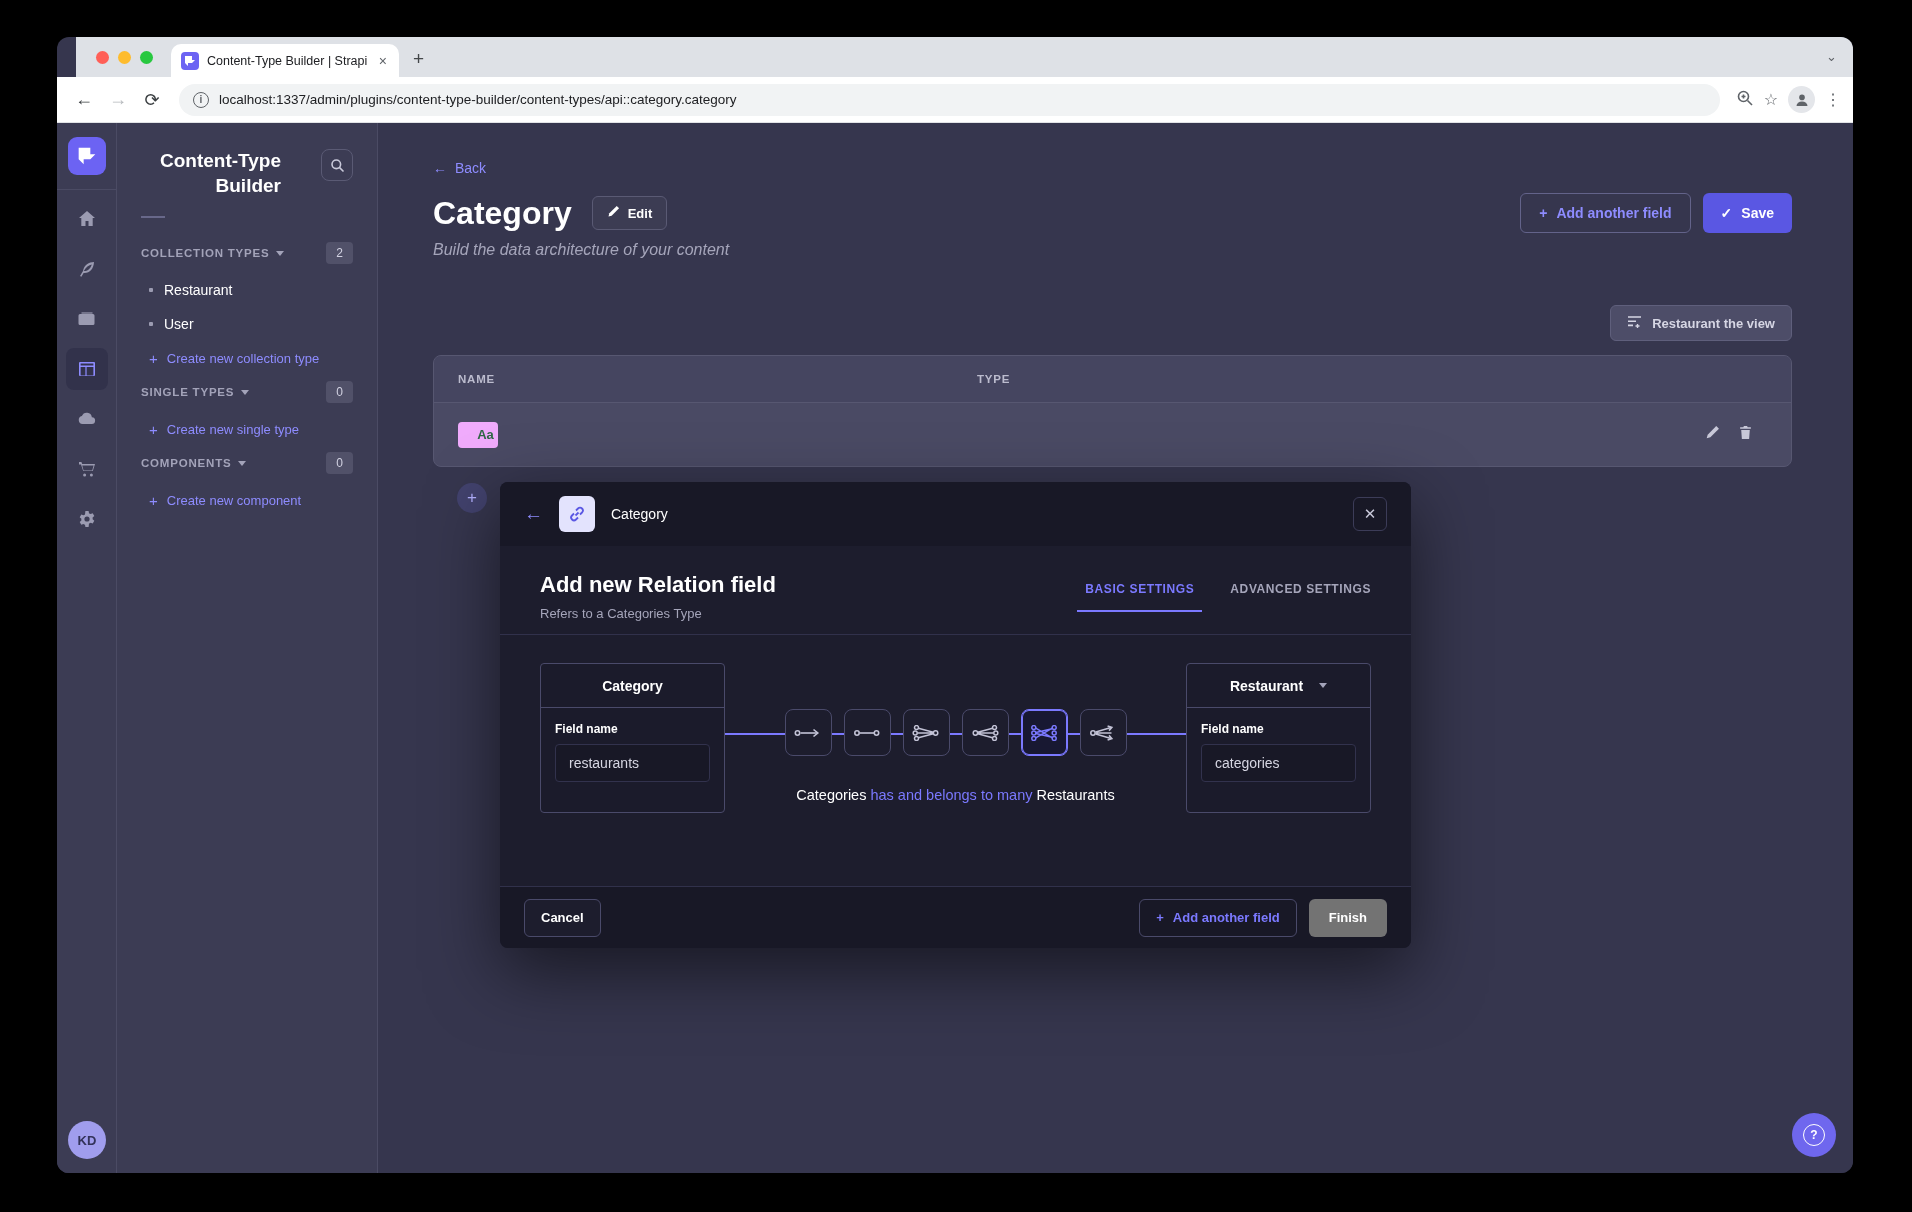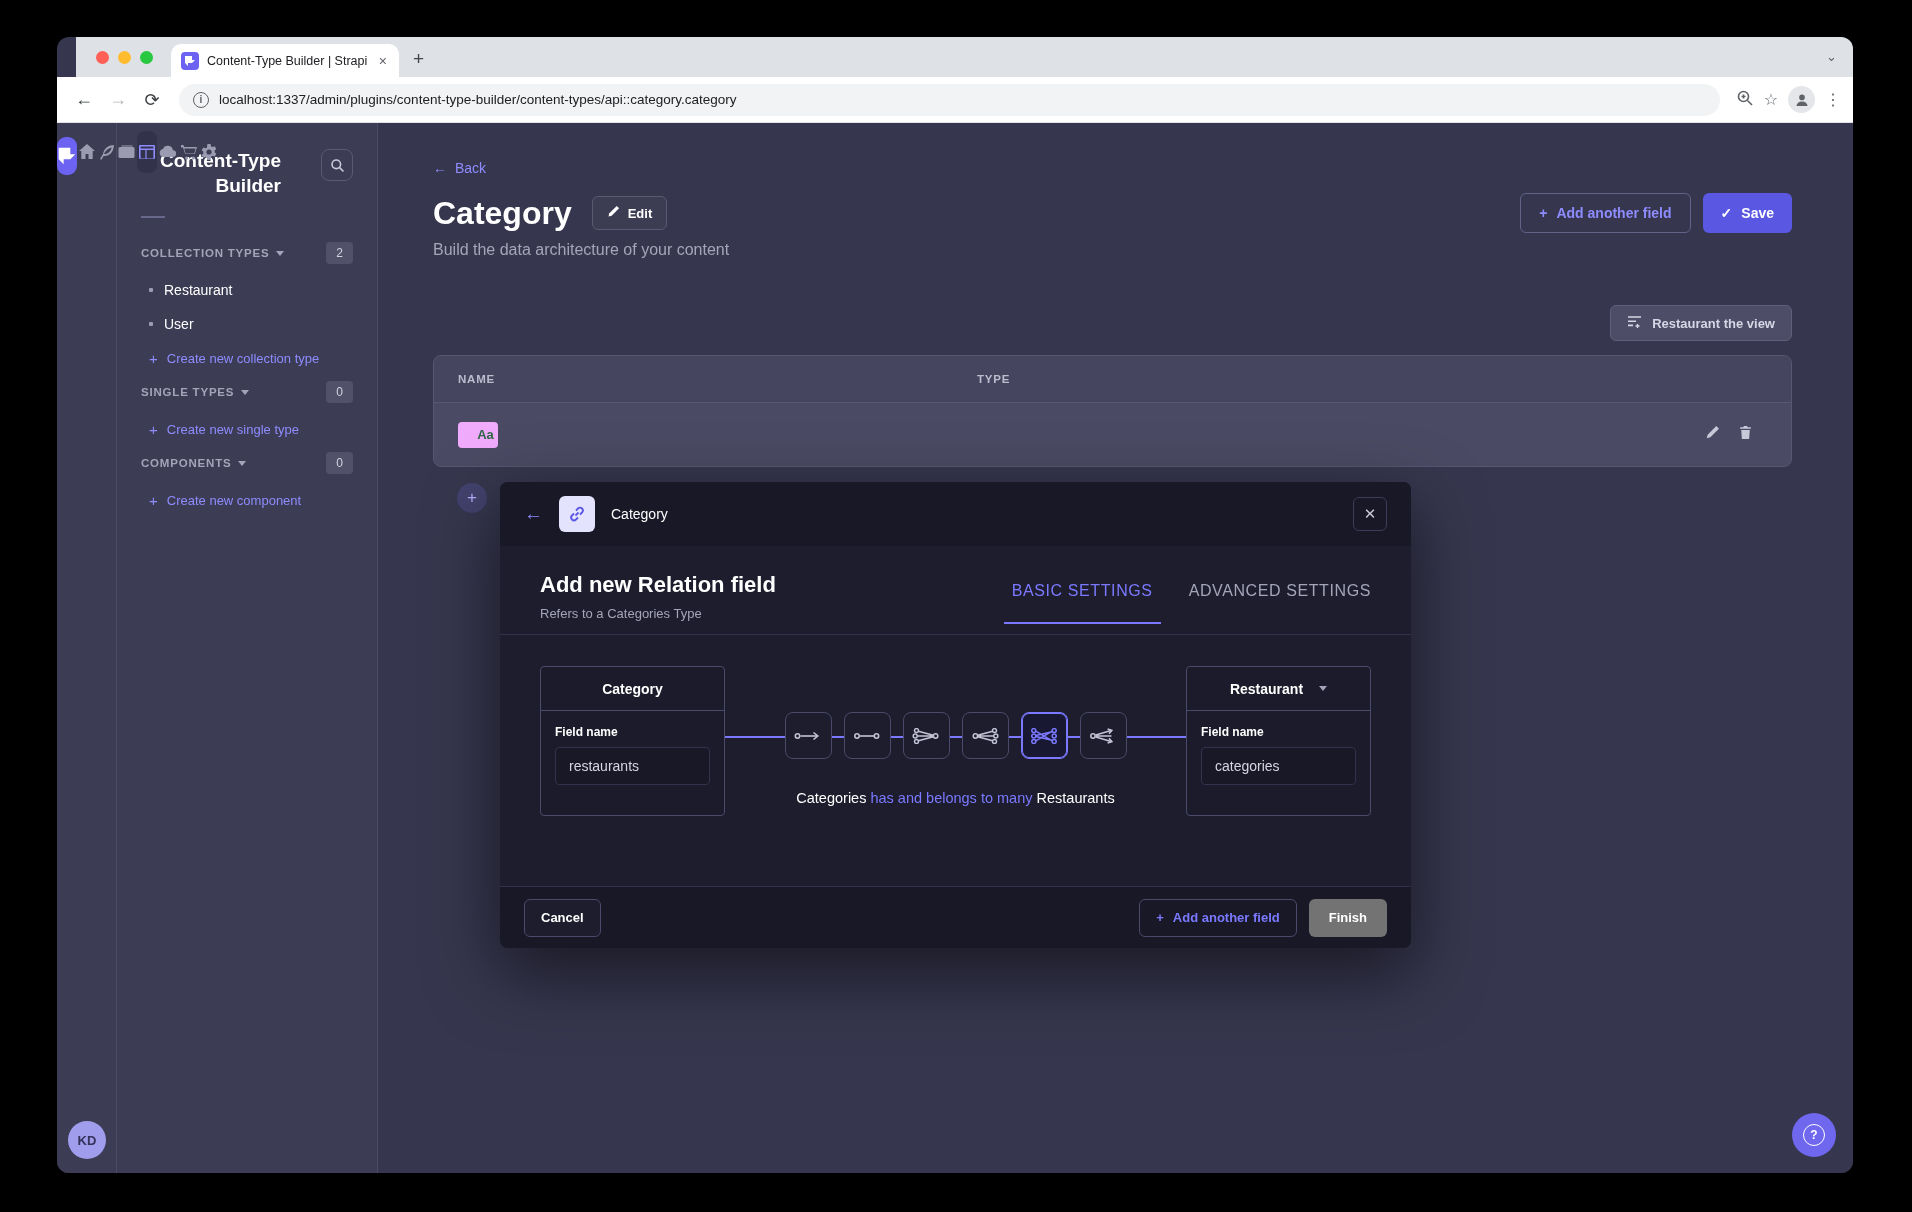--- a/index.html
+++ b/index.html
@@ -34,21 +34,21 @@
   .url { font-size:13.5px; color:#202124; white-space:nowrap; }
   .tb-right { display:flex; align-items:center; gap:10px; margin-left:4px; }
   .tb-right .ic { color:#5f6368; font-size:16px; }
   .avatar-chrome { width:27px; height:27px; border-radius:50%; background:#e4e6ea; display:flex;
                    align-items:center; justify-content:center; }
 
   
   .app { display:flex; height:1050px; background:#36364e; position:relative; }
 
   .rail { width:60px; background:#3c3c54; border-right:1px solid #4b4b64; display:flex;
-          flex-direction:row; align-items:flex-start; position:relative; flex:none; }
+          flex-direction:column; align-items:center; position:relative; flex:none; }
   .logo { width:38px; height:38px; border-radius:9px; background:#6c63f3; margin-top:14px;
           display:flex; align-items:center; justify-content:center; }
   .rail-divider { width:60px; height:1px; background:#4b4b64; margin-top:14px; }
   .rail-ic { width:42px; height:42px; margin-top:8px; border-radius:8px; display:flex;
              align-items:center; justify-content:center; color:#9b9bb1; }
   .rail-ic.active { background:#32324b; color:#8e8cff; }
   .rail-avatar { position:absolute; bottom:14px; left:11px; width:38px; height:38px; border-radius:50%;
                  background:#a09ded; color:#33335a; font-weight:bold; font-size:13px; display:flex;
                  align-items:center; justify-content:center; }
 
@@ -74,21 +74,21 @@
   .title-row { display:flex; align-items:center; margin-top:16px; }
   .page-title { font-size:32px; font-weight:bold; color:#fff; }
   .edit-btn { margin-left:20px; height:34px; padding:0 14px; border:1px solid #5a5a74; border-radius:6px;
               background:rgba(255,255,255,0.03); color:#fff; font-size:13px; font-weight:bold;
               display:inline-flex; align-items:center; gap:8px; }
   .title-actions { margin-left:auto; display:flex; gap:12px; }
   .btn-outline-p { height:40px; padding:0 18px; border:1px solid #63638a; border-radius:6px; background:transparent;
                    color:#8e8cff; font-size:14px; font-weight:bold; display:inline-flex; align-items:center; gap:9px; }
   .btn-solid { height:40px; padding:0 18px; border:none; border-radius:6px; background:#5a57e3; color:#fff;
                font-size:14px; font-weight:bold; display:inline-flex; align-items:center; gap:9px; }
-  .subtitle { margin-top:8px; color:#a5a5ba; font-size:16px; }
+  .subtitle { margin-top:8px; color:#a5a5ba; font-size:16px;font-style:italic; }
   .view-row { margin-top:46px; display:flex; justify-content:flex-end; }
   .btn-config { height:36px; padding:0 16px; background:#4d4d68; border:1px solid #5f5f7c; border-radius:6px;
                 color:#d6d6e4; font-size:13px; font-weight:bold; display:inline-flex; align-items:center; gap:10px; }
   .table-card { margin-top:14px; background:#4a4a64; border:1px solid #575771; border-radius:8px; overflow:hidden; }
   .table-head { height:46px; background:#454560; display:flex; align-items:center; padding:0 24px; position:relative; }
   .col-h { font-size:11.5px; font-weight:bold; letter-spacing:0.8px; color:#bcbcce; }
   .col-type { position:absolute; left:543px; }
   .table-row { height:64px; border-top:1px solid #575771; display:flex; align-items:center; padding:0 38px 0 24px; }
   .aa-badge { width:40px; height:26px; background:#f0abfc; color:#2f6846; border-radius:4px; font-size:13px;
               font-weight:bold; display:flex; align-items:center; justify-content:center;padding-left:15px; }
@@ -107,21 +107,21 @@
   .rel-badge { width:36px; height:36px; border-radius:6px; background:#e3e3fd; display:flex;
                align-items:center; justify-content:center; color:#5a57e3; }
   .modal-crumb { color:#fff; font-size:14px; }
   .modal-close { margin-left:auto; width:34px; height:34px; border:1px solid #3c3c58; border-radius:6px;
                  background:transparent; color:#c9c9da; font-size:15px; display:flex; align-items:center; justify-content:center; }
   .modal-body { flex:1; padding:26px 40px 0; position:relative; }
   .modal-title-row { display:flex; align-items:flex-start; }
   .modal-title { font-size:22px; font-weight:bold; color:#fff; }
   .modal-sub { margin-top:8px; color:#a5a5ba; font-size:13px; }
   .tabs { margin-left:auto; display:flex; gap:36px; padding-top:10px; }
-  .tab-item { font-size:16px; font-weight:normal; letter-spacing:0.6px; color:#a5a5ba; padding-bottom:24px; position:relative; }
+  .tab-item { font-size:12px; font-weight:bold; letter-spacing:0.6px; color:#a5a5ba; padding-bottom:16px; position:relative; }
   .tab-item.active { color:#7b79ff; }
   .tab-item.active::after { content:""; position:absolute; left:-8px; right:-8px; bottom:0; height:2px; background:#7b79ff; }
   .tabs-rule { position:absolute; left:0; right:0; top:88px; height:1px; background:#31314b; }
   .rel-zone { position:relative; margin-top:38px; height:160px; }
   .rel-line { position:absolute; left:185px; right:184px; top:74px; height:2px; background:#7b79ff; }
   .rel-box { position:absolute; top:4px; width:185px; height:150px; border:1px solid #4a4a6a; border-radius:4px;
              background:#1b1b2b; }
   .rel-box.left { left:0; } .rel-box.right { right:0; }
   .rel-box-head { height:44px; border-bottom:1px solid #4a4a6a; display:flex; align-items:center;
                   justify-content:center; gap:9px; color:#fff; font-size:14px; font-weight:bold; }

